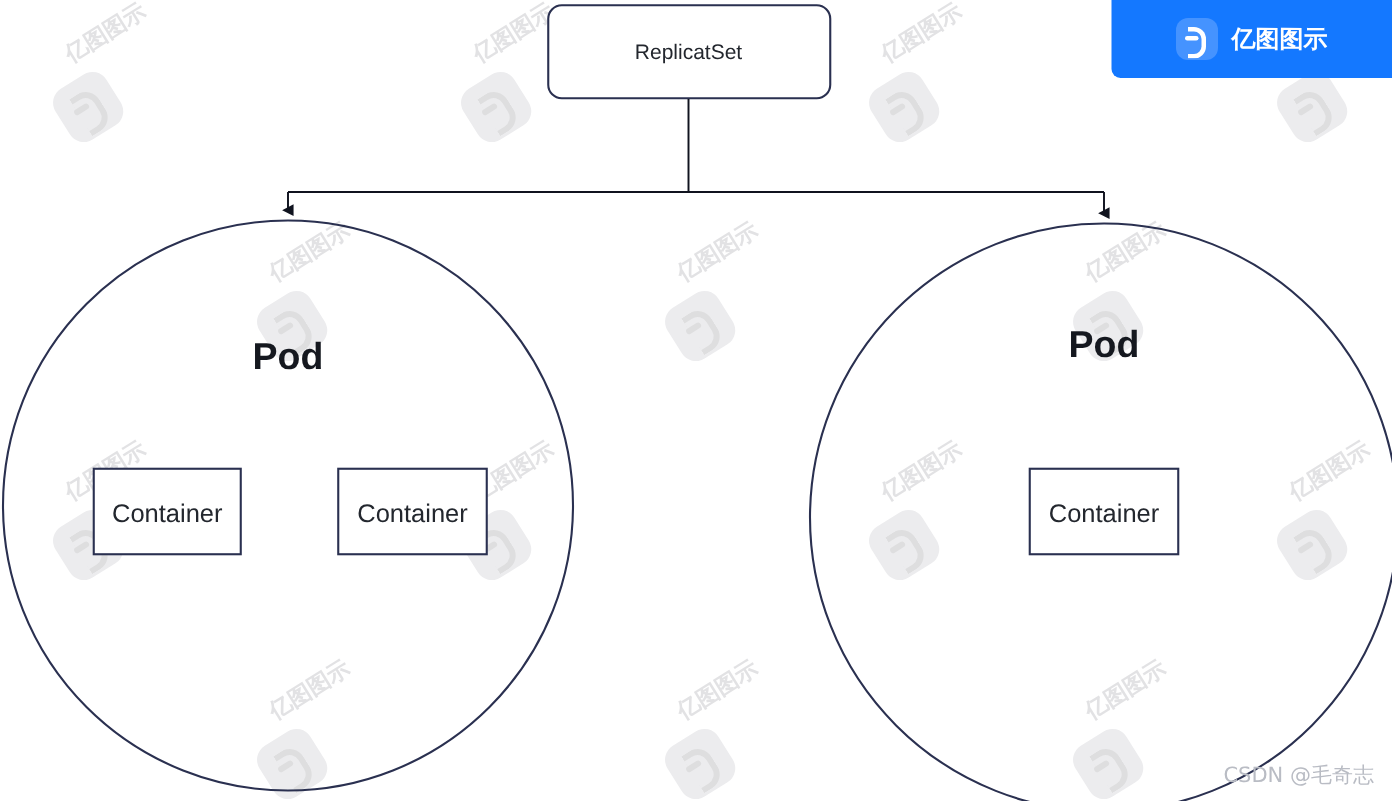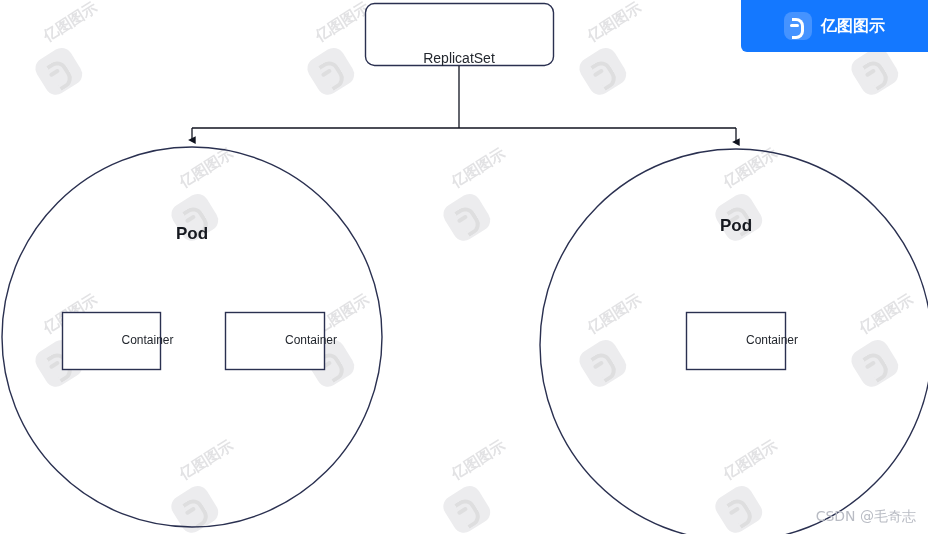--- a/index.html
+++ b/index.html
@@ -26,31 +26,29 @@
   }
   .node-label {
     position: absolute;
     color: #1a1f36;
     white-space: nowrap;
     pointer-events: none;
   }
   .replicaset-label {
     font-size: 14px;
     color: #23272e;
-    margin-top: 24px;
   }
   .pod-label {
-    font-size: 17px;
+    font-size: 25px;
     font-weight: bold;
     color: #15181f;
   }
   .container-label {
-    font-size: 12px;
+    font-size: 17px;
     color: #23272e;
-    margin-left: 36px;
   }
   
   #watermark-layer {
     position: absolute;
     left: 0;
     top: 0;
     width: 928px;
     height: 534px;
     pointer-events: none;
     overflow: hidden;

